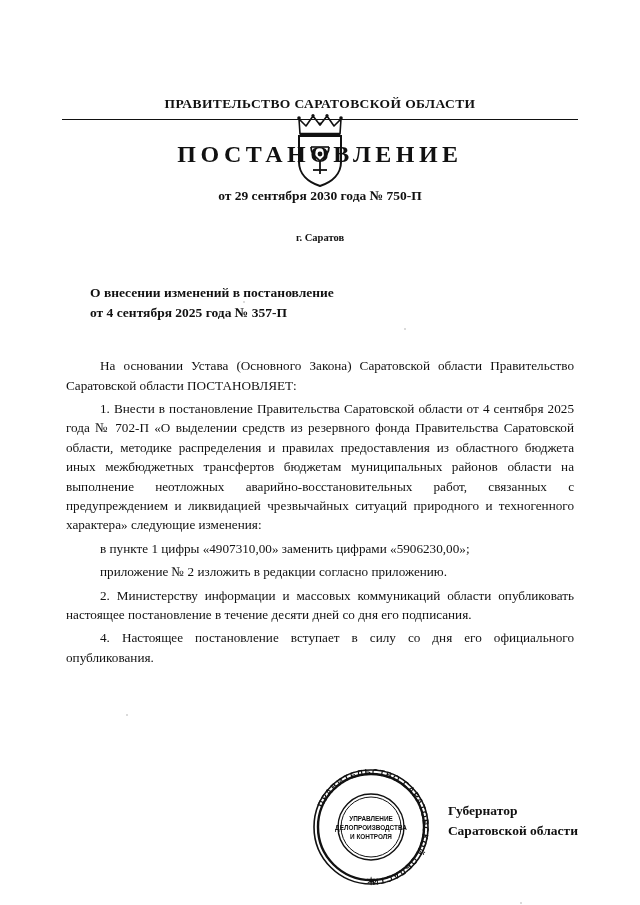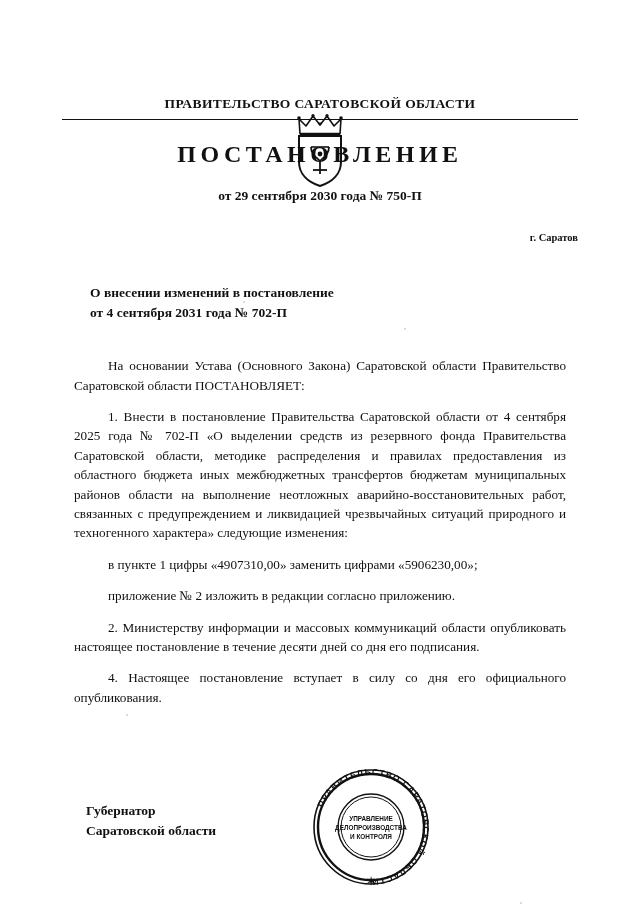--- a/index.html
+++ b/index.html
@@ -71,21 +71,21 @@
     letter-spacing: 4.5px;
   }
   .doc-date {
     margin-top: 20px;
     text-align: center;
     font-size: 13.5px;
     font-weight: 700;
   }
   .doc-city {
     margin-top: 28px;
-    text-align: right;
+    text-align: center;
     font-size: 10.5px;
     font-weight: 700;
   }
 
   
   .subject {
     margin-top: 40px;
     margin-left: 28px;
     font-size: 13.5px;
     font-weight: 700;
@@ -94,35 +94,35 @@
   .subject div { white-space: nowrap; }
 
   
   .body-text {
     margin-top: 34px;
     font-size: 13.2px;
     line-height: 1.47;
     text-align: justify;
   }
   .body-text p {
-    margin: 12px;
+    margin: 4px;
     text-indent: 34px;
   }
   .body-text p.noindent {
     text-indent: 34px;
   }
 
   
   .sign-row {
     position: absolute;
     left: 86px;
     right: 62px;
     top: 705px;
     display: flex;
-    justify-content: space-between;
+    justify-content: flex-end;
     align-items: flex-start;
     font-size: 13.5px;
     font-weight: 700;
   }
   .sign-left {
     line-height: 1.5;
   }
   .sign-right {
     padding-top: 22px;
     white-space: nowrap;
@@ -177,21 +177,21 @@
 
   <div class="gov-title">ПРАВИТЕЛЬСТВО САРАТОВСКОЙ ОБЛАСТИ</div>
   <div class="rule"></div>
 
   <div class="doc-type">ПОСТАНОВЛЕНИЕ</div>
   <div class="doc-date">от 29 сентября 2030 года № 750-П</div>
   <div class="doc-city">г. Саратов</div>
 
   <div class="subject">
     <div>О внесении изменений в постановление</div>
-    <div>от 4 сентября 2031 года № 702-П</div>
+    <div>от 4 сентября 2025 года № 357-П</div>
   </div>
 
   <div class="body-text">
     <p>На основании Устава (Основного Закона) Саратовской области Правительство Саратовской области ПОСТАНОВЛЯЕТ:</p>
     <p>1. Внести в постановление Правительства Саратовской области от 4 сентября 2025 года № 702-П «О выделении средств из резервного фонда Правительства Саратовской области, методике распределения и правилах предоставления из областного бюджета иных межбюджетных трансфертов бюджетам муниципальных районов области на выполнение неотложных аварийно-восстановительных работ, связанных с предупреждением и ликвидацией чрезвычайных ситуаций природного и техногенного характера» следующие изменения:</p>
     <p class="noindent">в пункте 1 цифры «4907310,00» заменить цифрами «5906230,00»;</p>
     <p class="noindent">приложение № 2 изложить в редакции согласно приложению.</p>
     <p>2. Министерству информации и массовых коммуникаций области опубликовать настоящее постановление в течение десяти дней со дня его подписания.</p>
     <p>4. Настоящее постановление вступает в силу со дня его официального опубликования.</p>
   </div>

